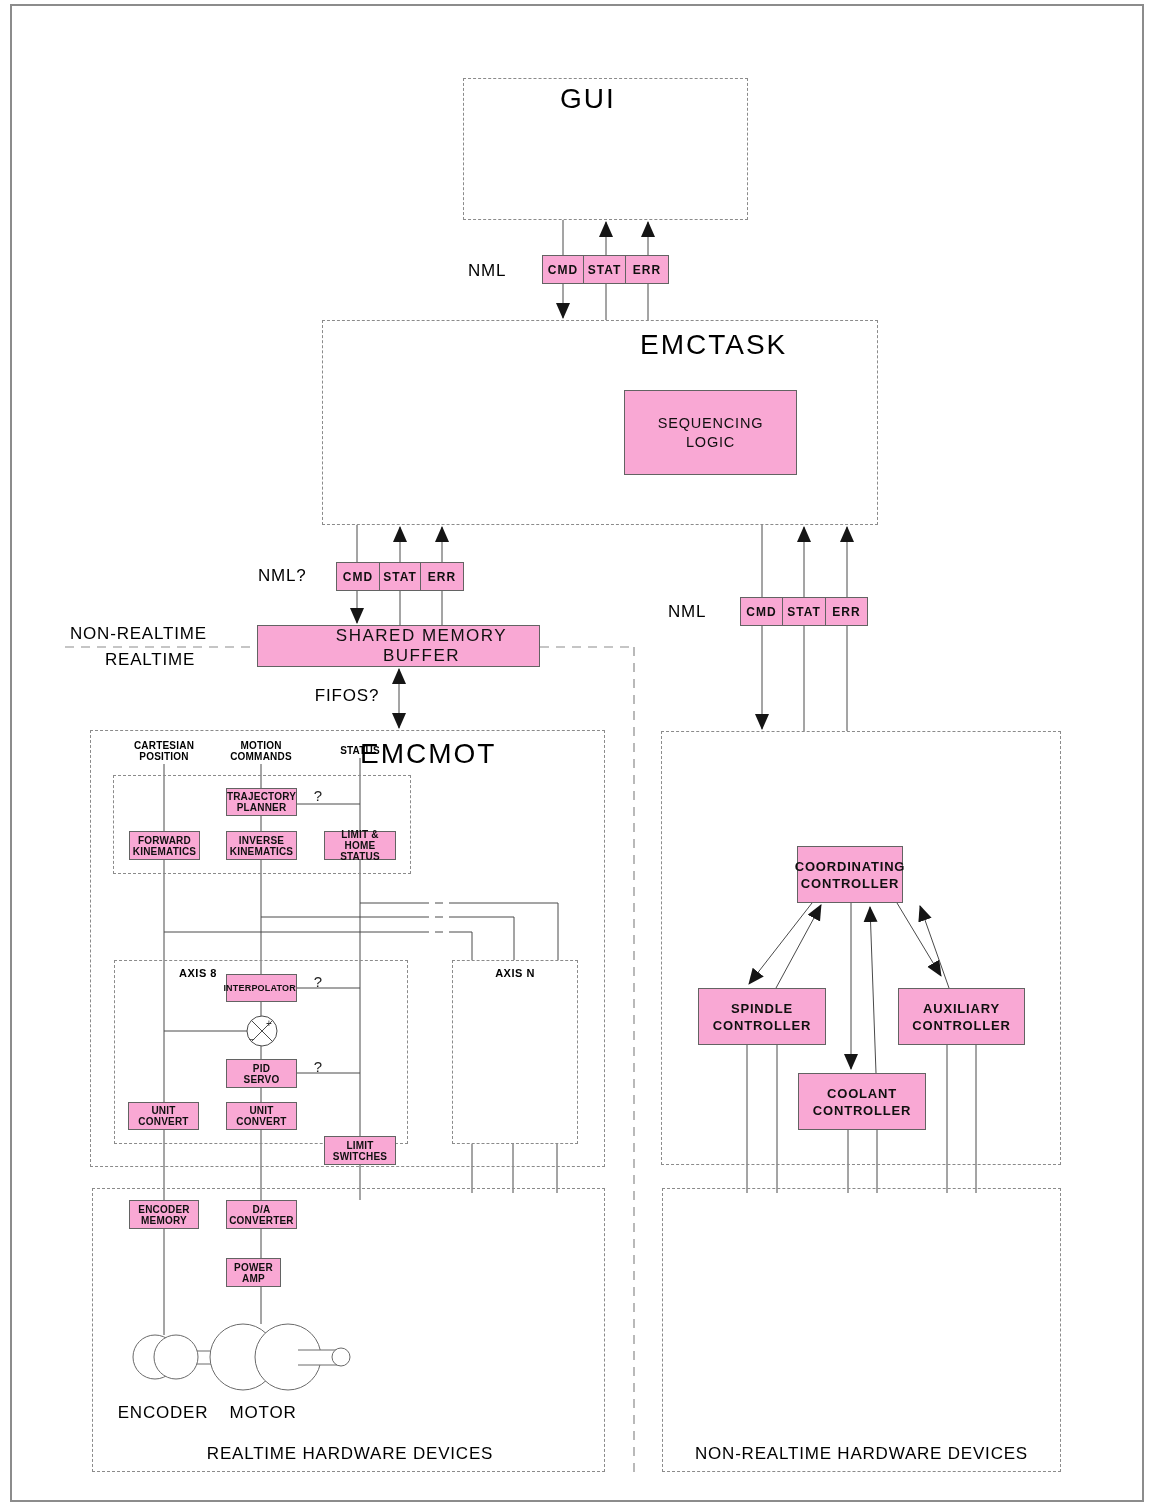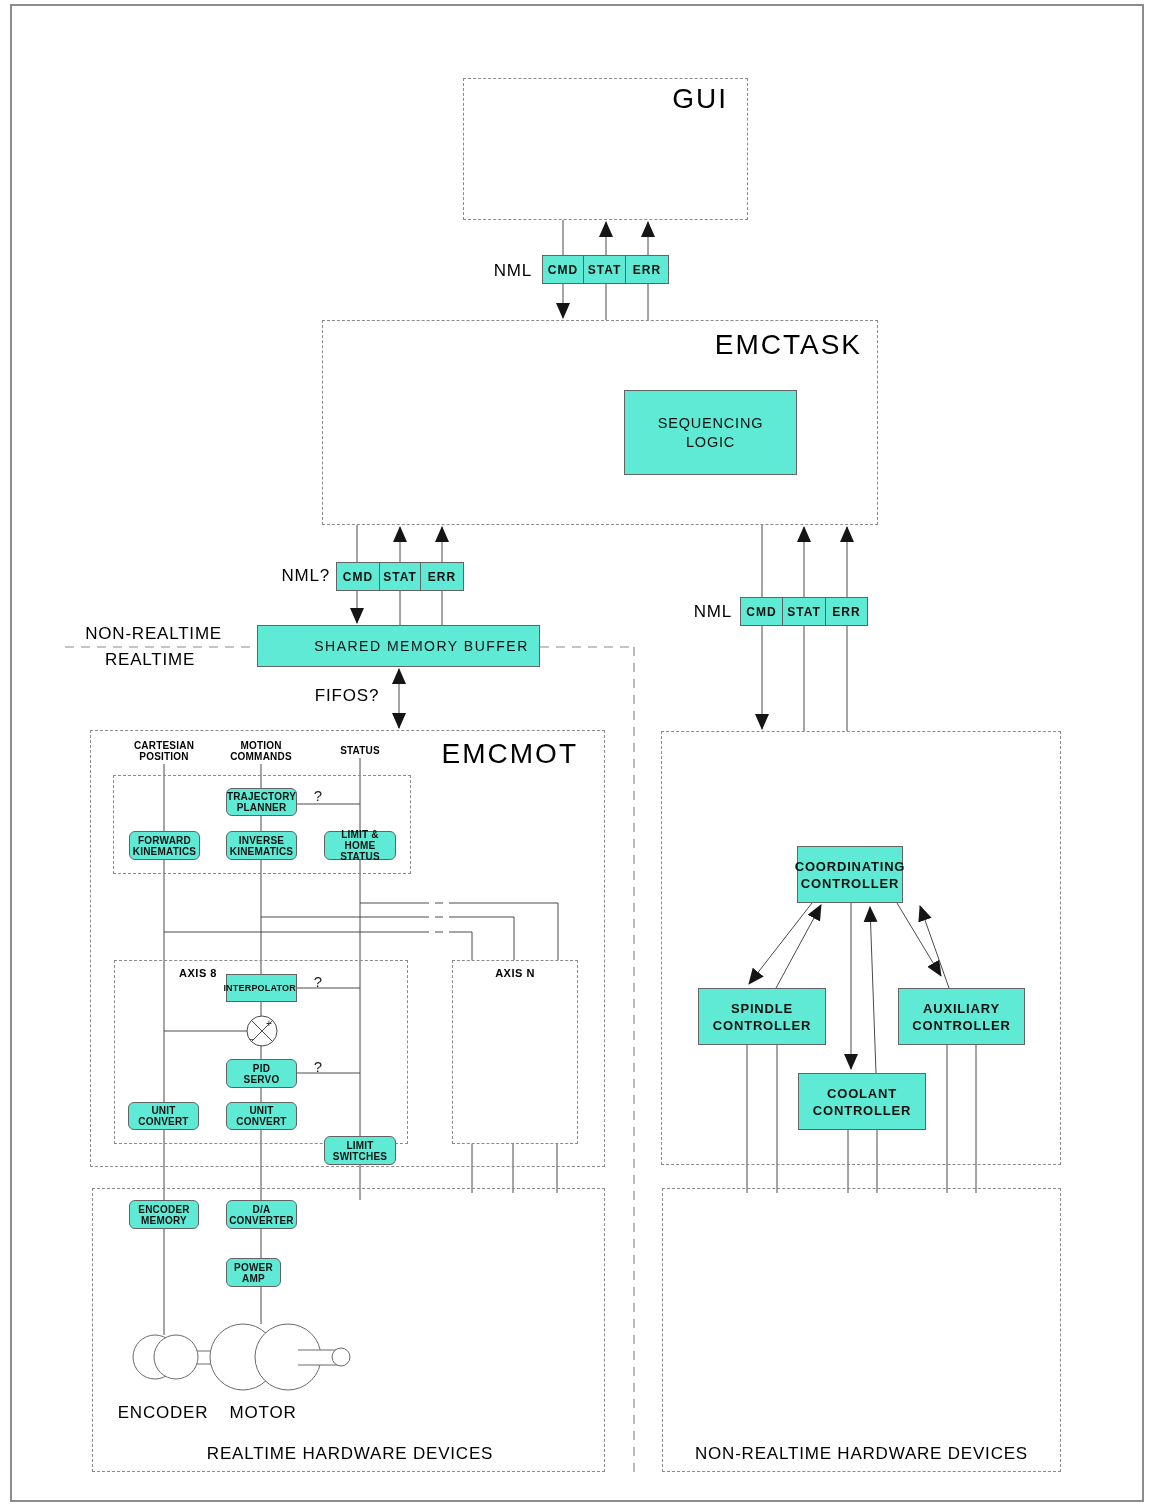--- a/index.html
+++ b/index.html
@@ -2,36 +2,36 @@
 <html><head>
 <meta charset="utf-8">
 <style>
   html,body{margin:0;padding:0;background:#fff;}
   .canvas{position:relative;width:1152px;height:1510px;background:#ffffff;
           font-family:"Liberation Sans",sans-serif;overflow:hidden;}
   .page-border{position:absolute;left:10px;top:4px;width:1130px;height:1494px;
                border:2px solid #8c8c8c;z-index:0;}
   svg.lines{position:absolute;left:0;top:0;z-index:1;}
   .dash{position:absolute;border:1px dashed #8b8b8b;box-sizing:border-box;z-index:2;}
-  .box{position:absolute;background:#5eead4;border:1px solid #636363;box-sizing:border-box;
+  .box{position:absolute;background:#f9a8d4;border:1px solid #636363;box-sizing:border-box;
        display:flex;flex-direction:column;align-items:center;justify-content:center;
        text-align:center;color:#101010;z-index:3;}
-  .small{font-size:10px;font-weight:bold;line-height:11px;letter-spacing:0.2px;border-radius:6px;}
+  .small{font-size:10px;font-weight:bold;line-height:11px;letter-spacing:0.2px;}
   .xs{font-size:9px;font-weight:bold;letter-spacing:0.2px;align-items:flex-end;}
   .chan{font-size:12px;font-weight:600;letter-spacing:1px;}
   .med{font-size:14.5px;font-weight:500;line-height:19px;letter-spacing:0.8px;}
   .ctrl{font-size:13px;font-weight:600;line-height:17px;letter-spacing:0.8px;}
-  .buffer{font-size:14px;font-weight:500;letter-spacing:1.5px;padding-left:46px;}
+  .buffer{font-size:17px;font-weight:500;letter-spacing:1.5px;padding-left:46px;}
   .lbl{position:absolute;color:#000;z-index:3;}
   .big{font-size:28px;letter-spacing:2px;font-weight:400;}
   .mid{font-size:17px;font-weight:500;letter-spacing:0.8px;}
   .col{font-size:10px;font-weight:bold;line-height:10.5px;text-align:center;letter-spacing:0.2px;}
   .axis{font-size:11px;font-weight:bold;letter-spacing:0.5px;}
   .q{font-size:15px;font-weight:500;color:#222;}
-  .r{text-align:right;} .c{text-align:center;}
+  .r{} .c{text-align:center;}
 </style>
 </head>
 <body>
 
 <div class="canvas">
   <div class="page-border"></div>
 
   <svg class="lines" width="1152" height="1510">
     <defs>
       <marker id="arr" markerUnits="userSpaceOnUse" markerWidth="20" markerHeight="16" refX="15" refY="7" orient="auto">

